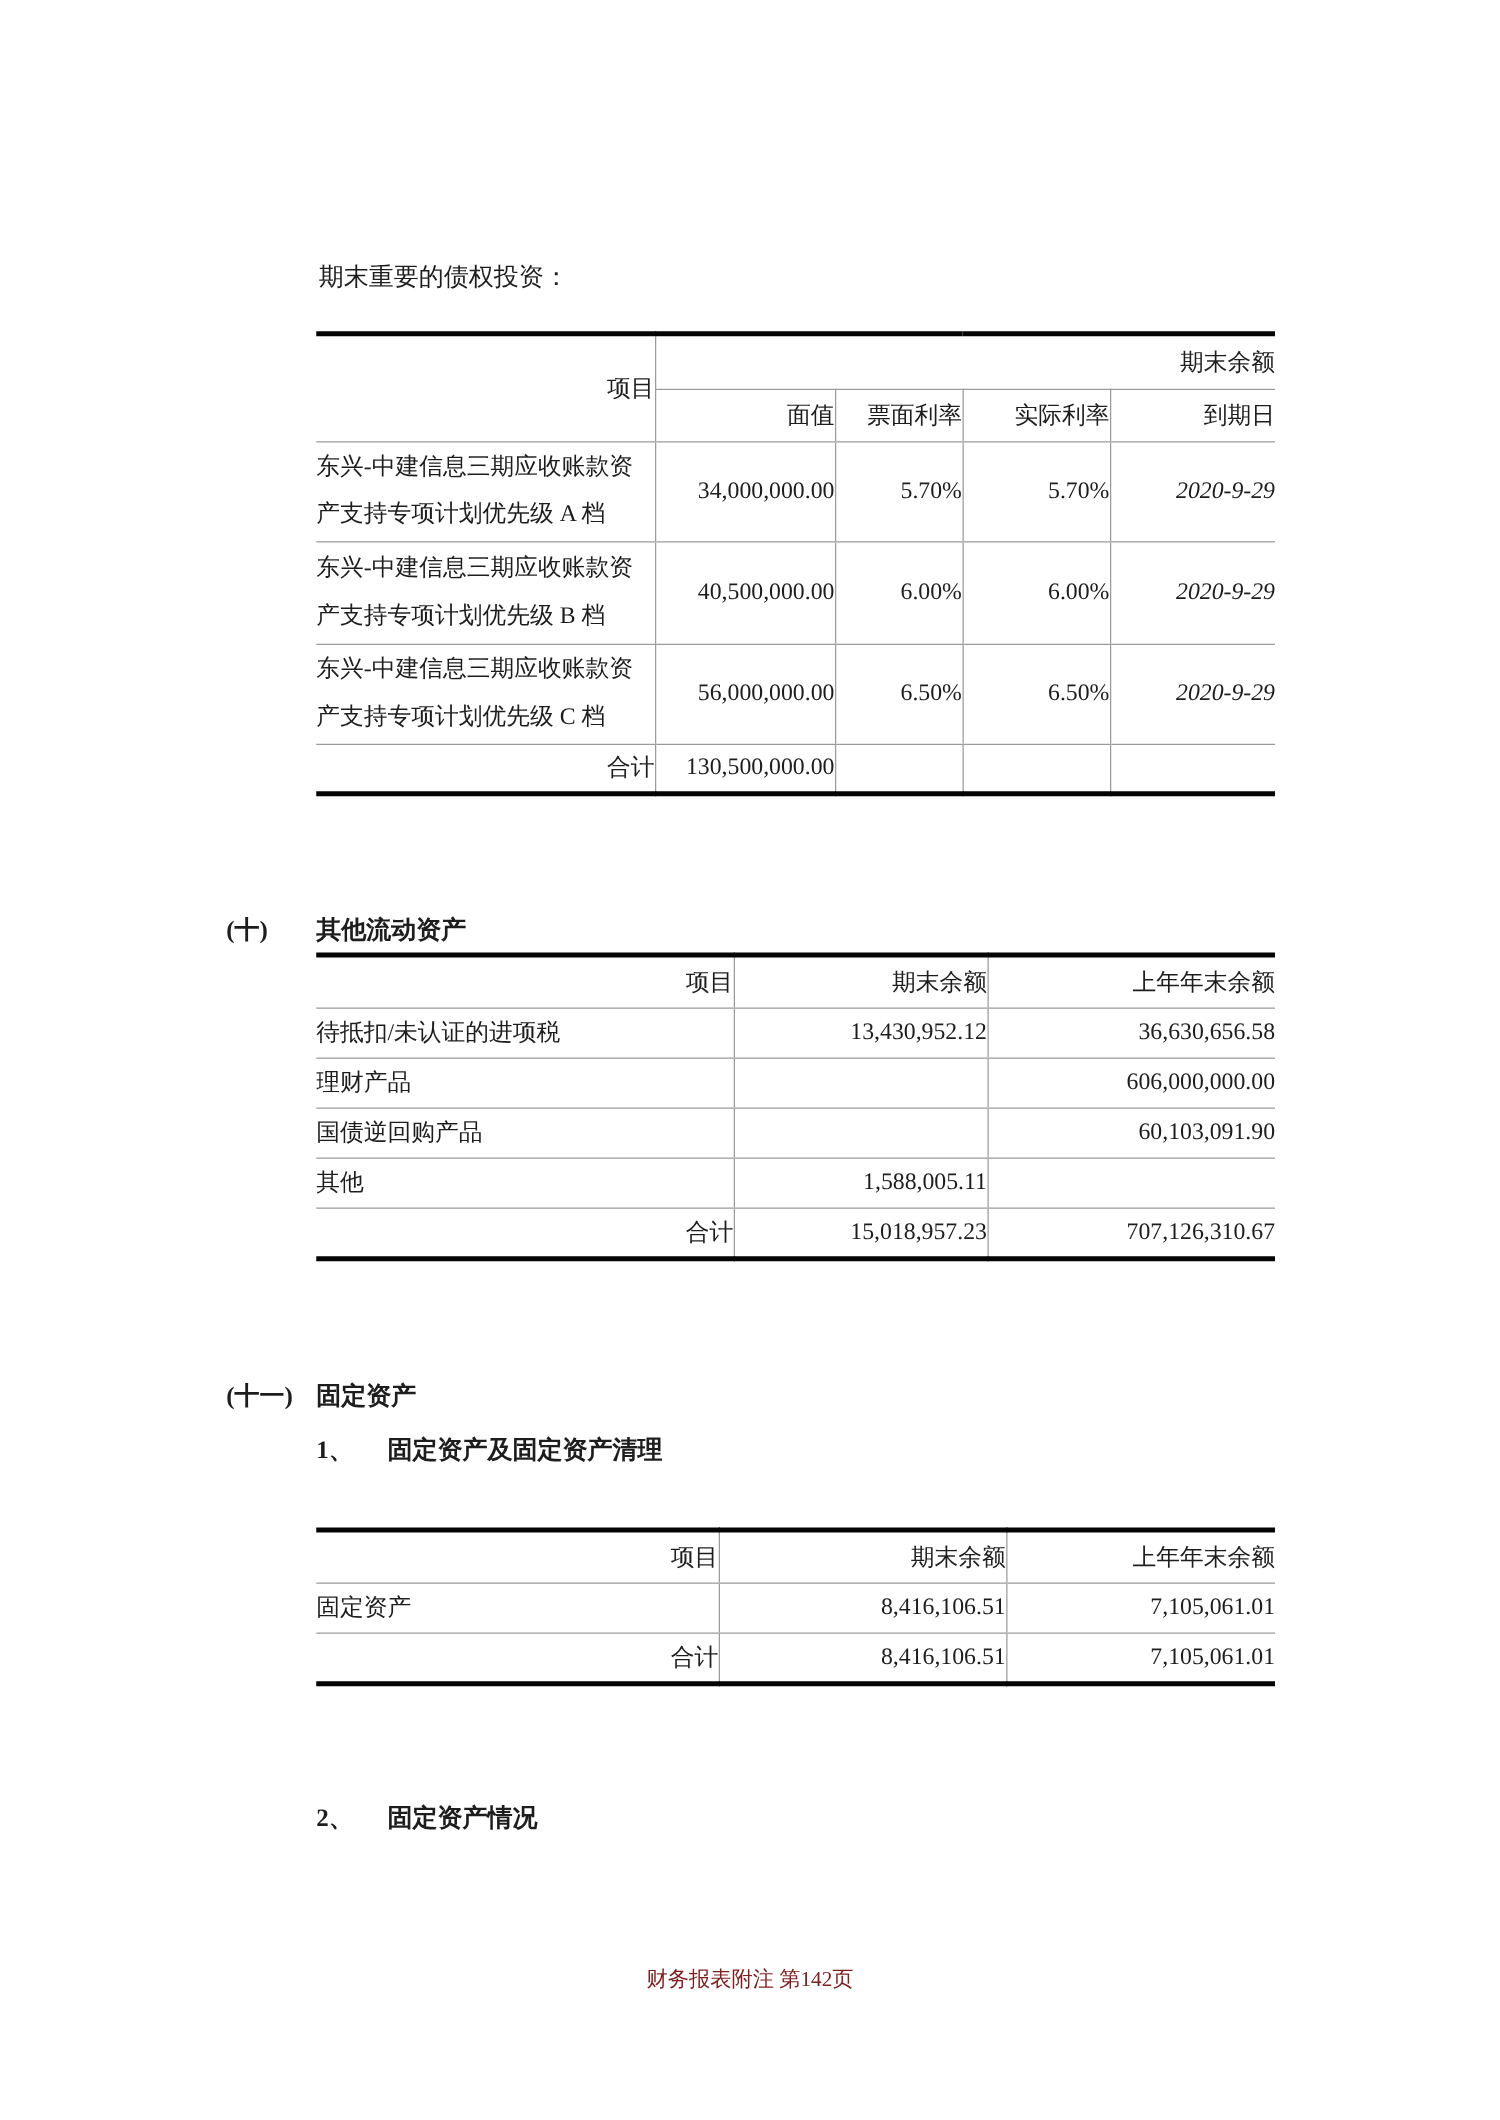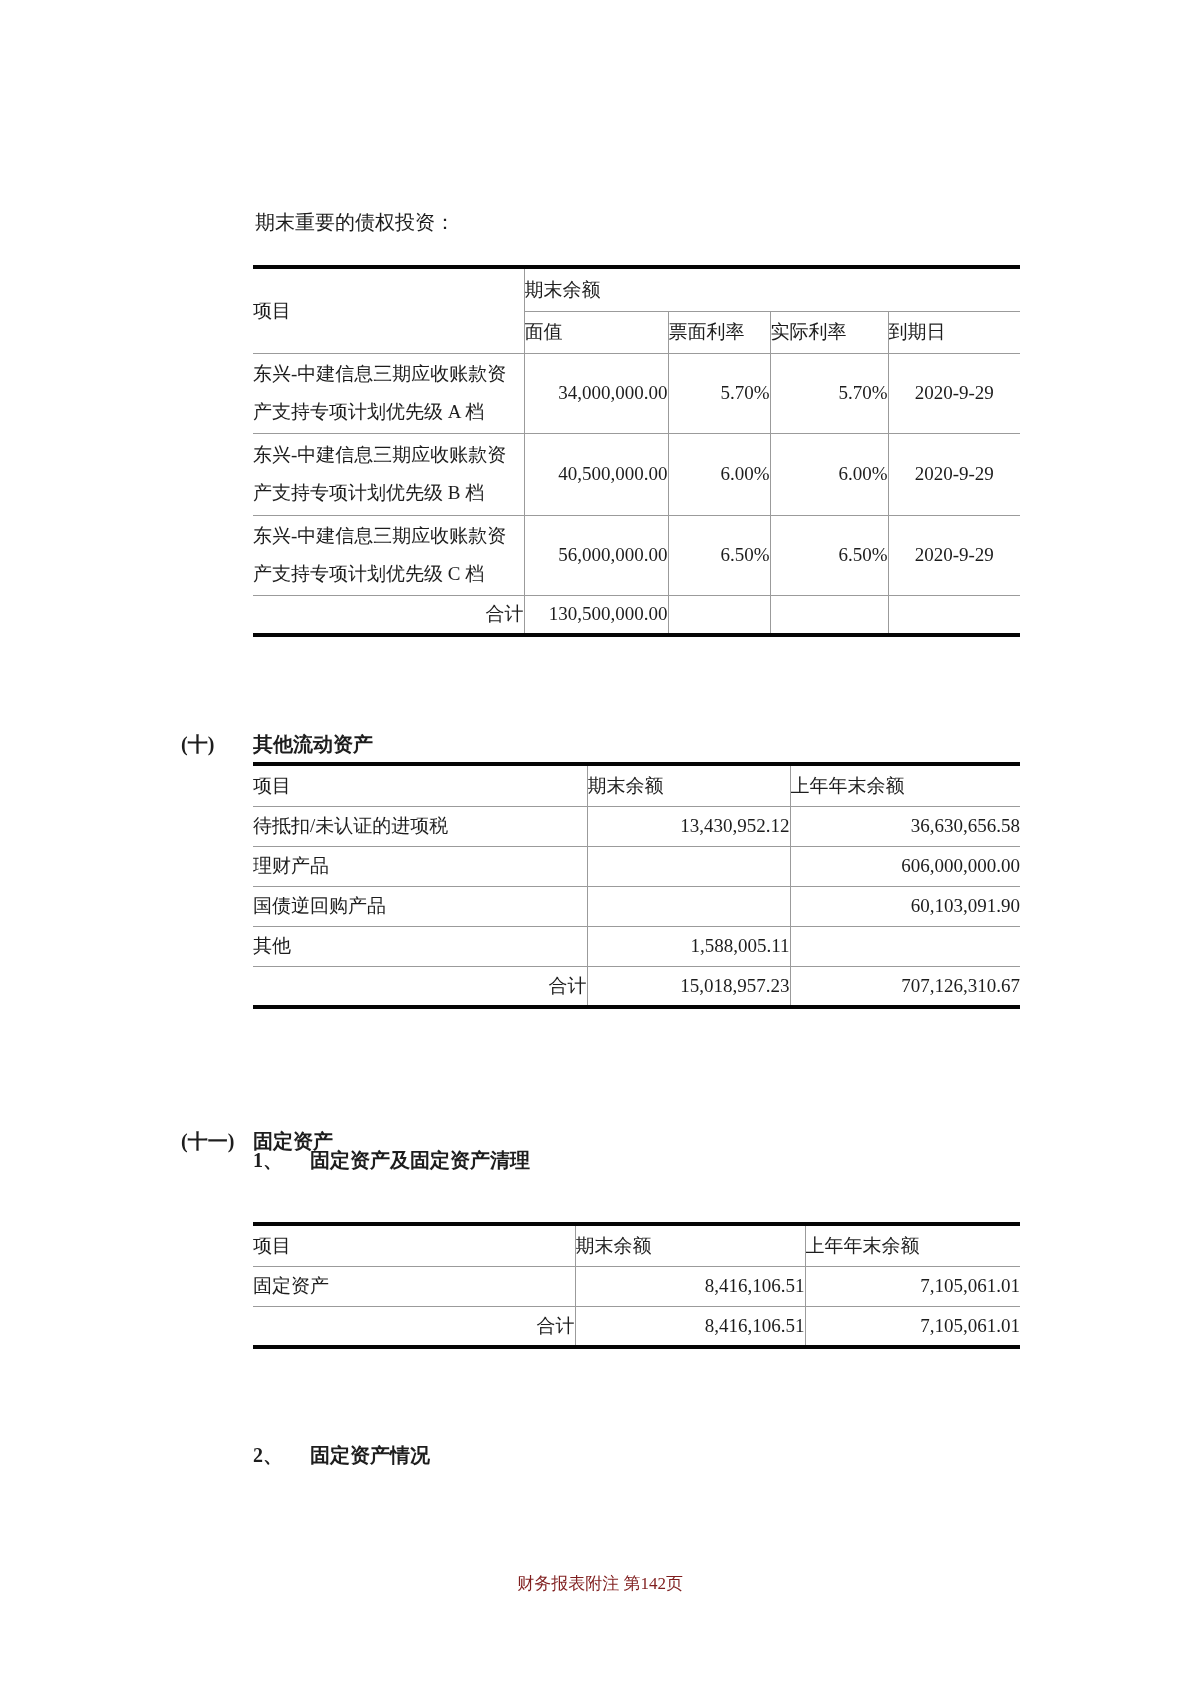--- a/index.html
+++ b/index.html
@@ -9,21 +9,21 @@
     font-family:"Liberation Serif","DejaVu Serif",serif;
     color:#1d1d1d;
     position:relative;
   }
   .page{position:absolute;inset:0;width:1200px;height:1696px;overflow:hidden;}
 
   .intro{position:absolute;top:208px;left:255px;font-size:20px;line-height:28px;}
 
   .sec-heading{position:absolute;font-size:20px;font-weight:bold;line-height:28px;white-space:nowrap;}
   .h10{top:730px;left:181px;}
-  .h11{top:1103px;left:181px;margin-top:24px;}
+  .h11{top:1103px;left:181px;}
   .h11s1{top:1146px;left:253px;}
   .h11s2{top:1441px;left:253px;}
   .secnum{display:inline-block;}
   .h10 .secnum{width:72px;}
   .h11 .secnum{width:72px;}
   .subnum{display:inline-block;width:57px;}
 
   table.tbl{
     position:absolute;left:253px;width:767px;
     border-collapse:collapse;table-layout:fixed;
@@ -37,29 +37,29 @@
   table.tbl td{
     border-bottom:1px solid #9b9b9b;
     vertical-align:middle;
     font-size:19px;
     padding:0;
     overflow:hidden;
   }
   table.tbl tr.last td{border-bottom:none;}
   td.vleft{border-left:1px solid #9b9b9b;}
 
-  td.hdr{text-align:left;}
+  td.hdr{text-align:right;}
   td.item{
     text-align:left;padding-left:12px;padding-right:4px;
     white-space:pre-line;line-height:38px;
   }
   td.item2{text-align:left;padding-left:12px;padding-right:4px;}
   td.num{text-align:right;padding-right:12px;}
   td.pct{text-align:right;padding-right:6px;}
-  td.date{text-align:center;}
+  td.date{text-align:right;font-style:italic;}
   td.tlabel{text-align:right;}
 
   .footer{
     position:absolute;top:1572px;left:0;width:1200px;
     text-align:center;font-size:17px;color:#7f1d1d;
   }
 </style>
 </head>
 <body>
 

